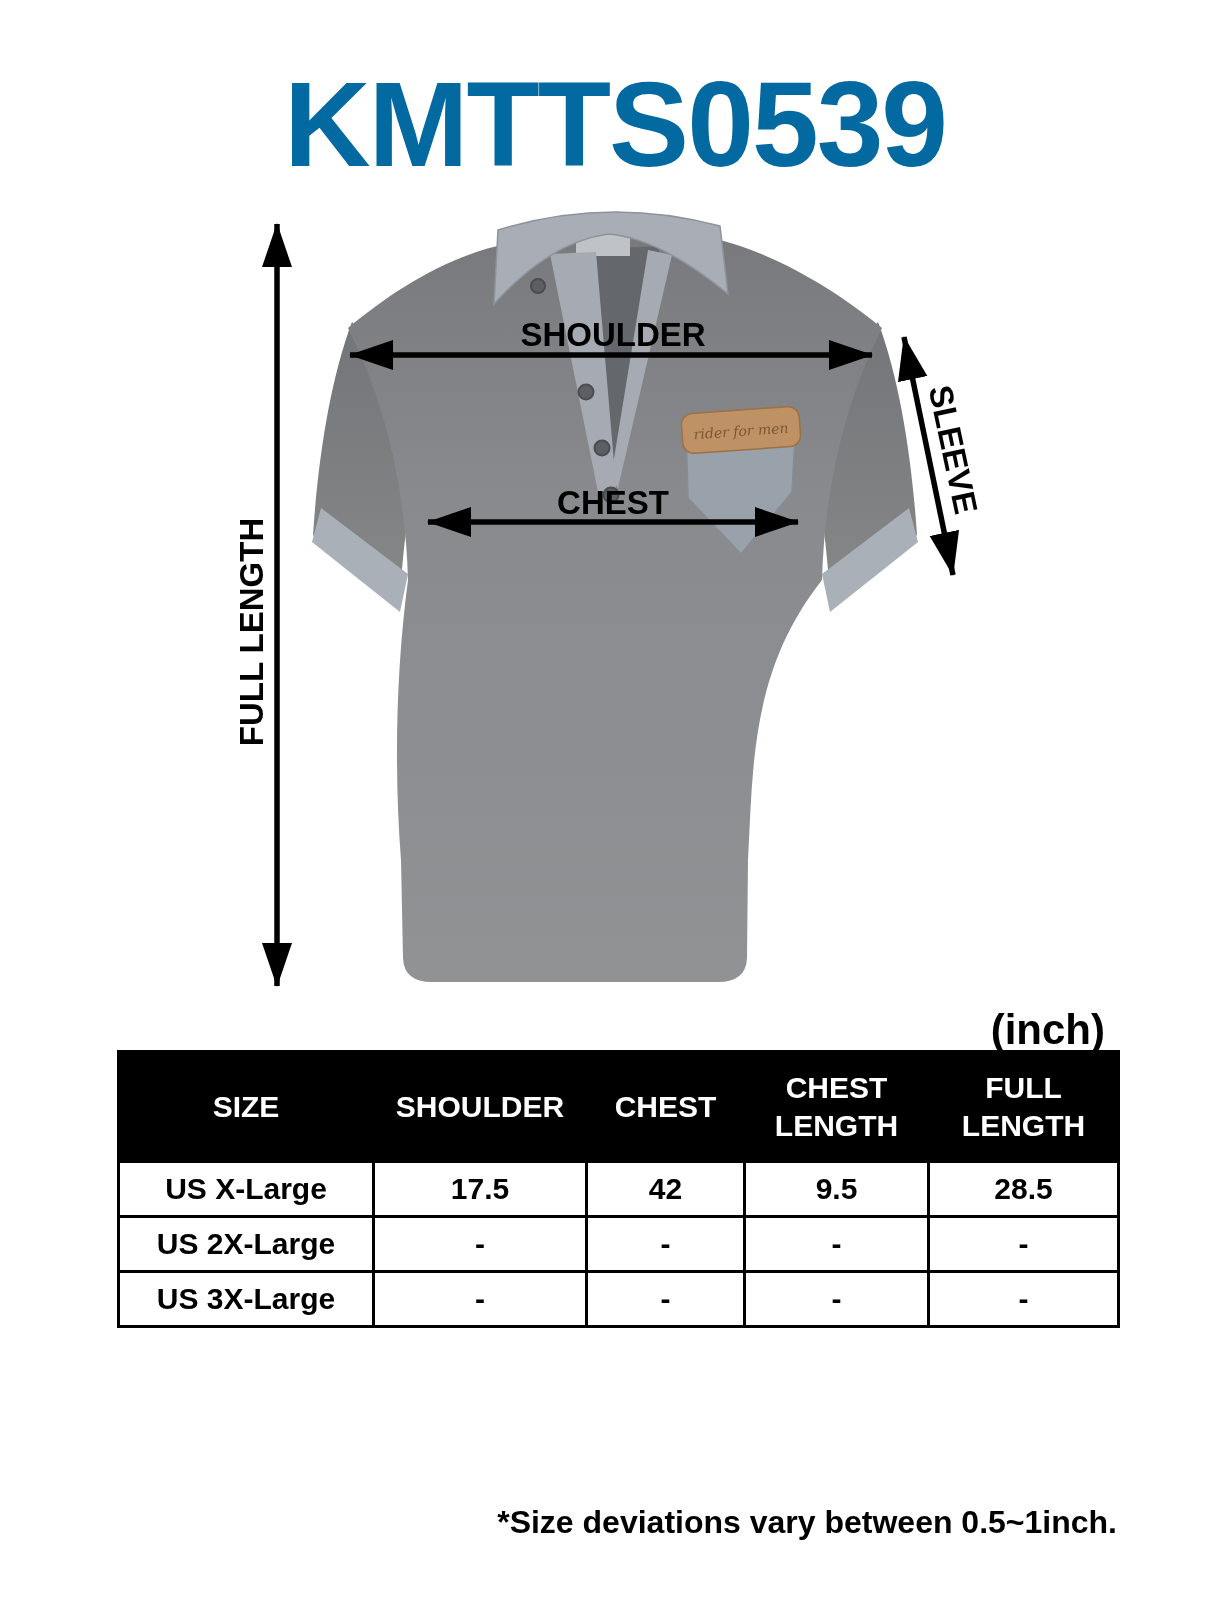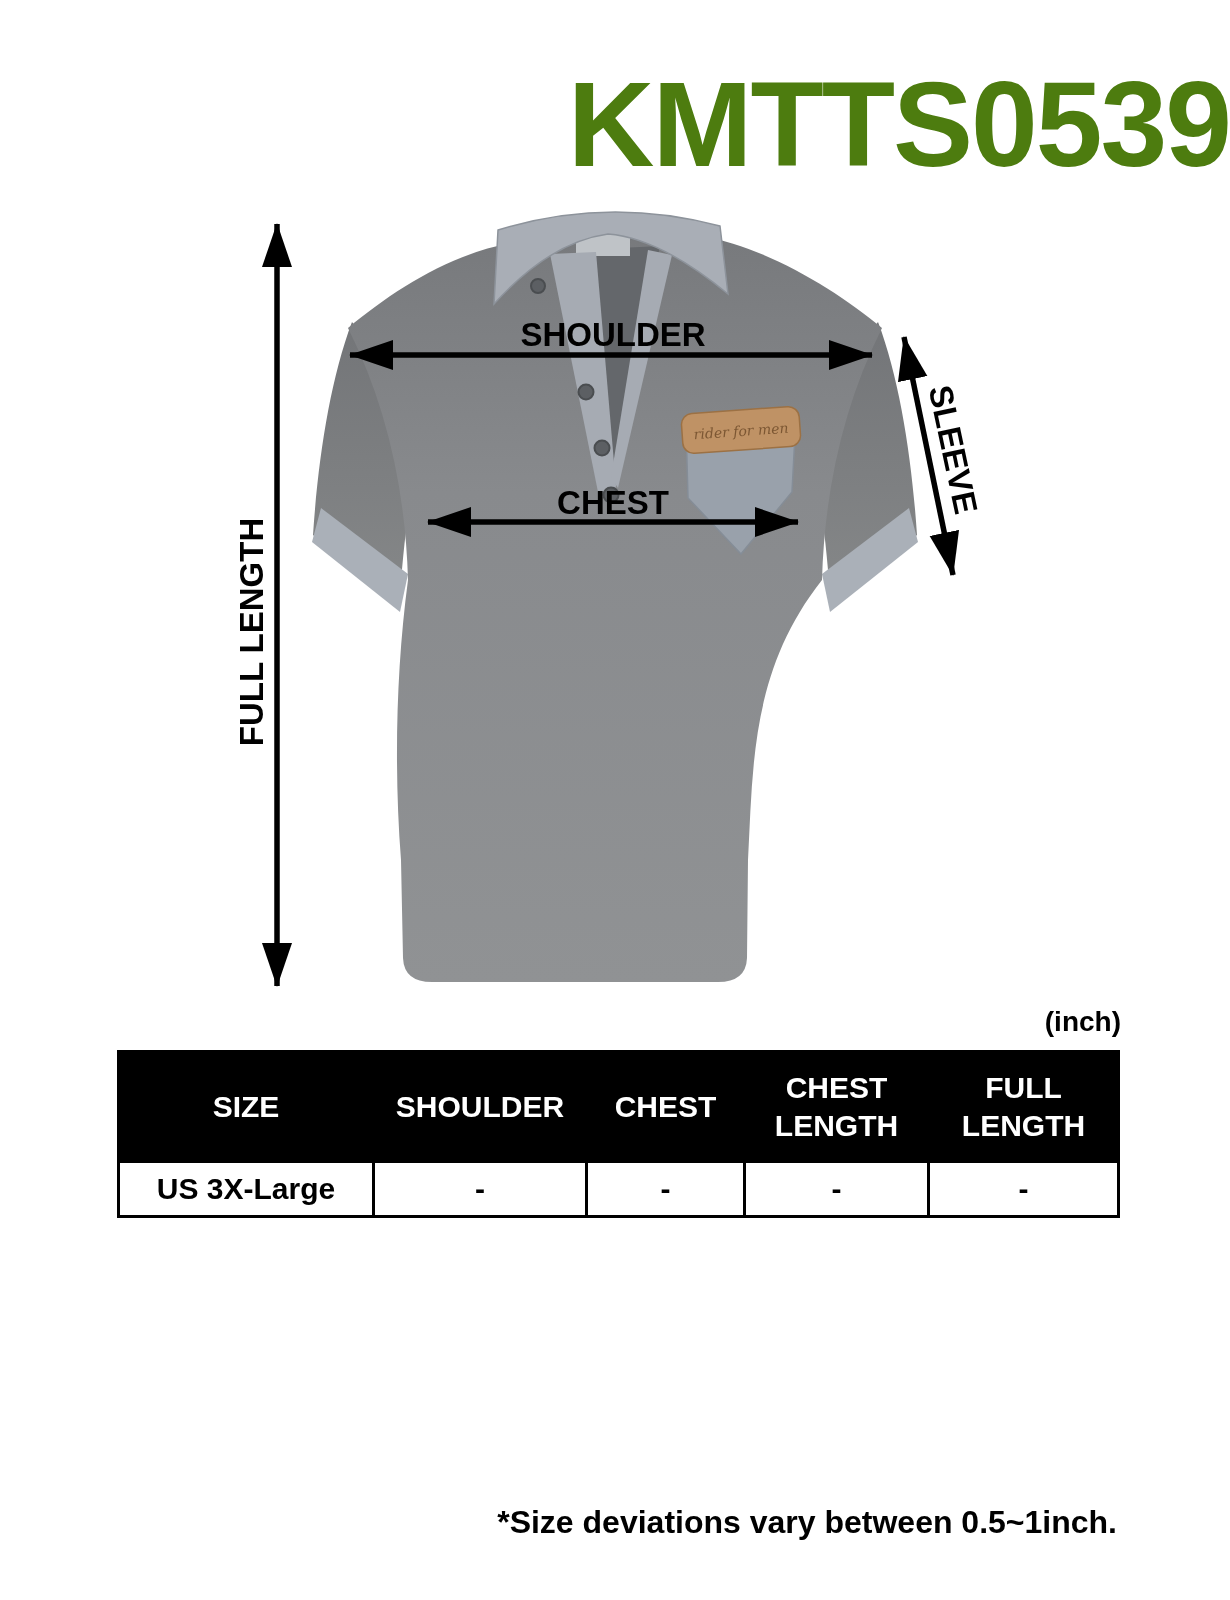--- a/index.html
+++ b/index.html
@@ -2,32 +2,32 @@
 <html><head>
 <meta charset="utf-8">
 <style>
   html,body{margin:0;padding:0;}
   body{
     width:1230px;height:1600px;position:relative;background:#ffffff;
     font-family:"Liberation Sans",sans-serif;color:#000;overflow:hidden;
   }
   .page{position:absolute;inset:0;}
   .title{
-    position:absolute;top:58px;left:0;right:0;text-align:right;
-    font-size:120px;font-weight:bold;letter-spacing:-2px;line-height:1.1;color:#4d7c0f;
+    position:absolute;top:58px;left:0;right:0;text-align:center;
+    font-size:120px;font-weight:bold;letter-spacing:-2px;line-height:1.1;color:#0369a1;
   }
   .figure{position:absolute;left:200px;top:190px;width:830px;height:820px;}
   .dim-label{
     font-family:"Liberation Sans",sans-serif;font-weight:bold;font-size:33px;fill:#000;
   }
   .pocket-script{
     font-family:"DejaVu Serif",serif;font-style:italic;font-size:14px;fill:#7c5733;
   }
   .unit-label{
-    position:absolute;top:1006px;right:109px;font-size:28px;font-weight:bold;
+    position:absolute;top:1006px;right:125px;font-size:42px;font-weight:bold;
   }
   .size-table{
     position:absolute;left:117px;top:1050px;width:1003px;
     border-collapse:collapse;table-layout:fixed;
     font-family:"Liberation Sans",sans-serif;
   }
   .size-table th,.size-table td{
     border:3px solid #000;text-align:center;vertical-align:middle;
     font-weight:bold;font-size:30px;padding:0;
   }
@@ -128,20 +128,34 @@
       <tr>
         <th>SIZE</th>
         <th>SHOULDER</th>
         <th>CHEST</th>
         <th>CHEST LENGTH</th>
         <th>FULL LENGTH</th>
       </tr>
     </thead>
     <tbody>
       <tr>
+        <td>US X-Large</td>
+        <td>17.5</td>
+        <td>42</td>
+        <td>9.5</td>
+        <td>28.5</td>
+      </tr>
+      <tr>
+        <td>US 2X-Large</td>
+        <td>-</td>
+        <td>-</td>
+        <td>-</td>
+        <td>-</td>
+      </tr>
+      <tr>
         <td>US 3X-Large</td>
         <td>-</td>
         <td>-</td>
         <td>-</td>
         <td>-</td>
       </tr>
     </tbody>
   </table>
 
   <div class="footnote">*Size deviations vary between 0.5~1inch.</div>

